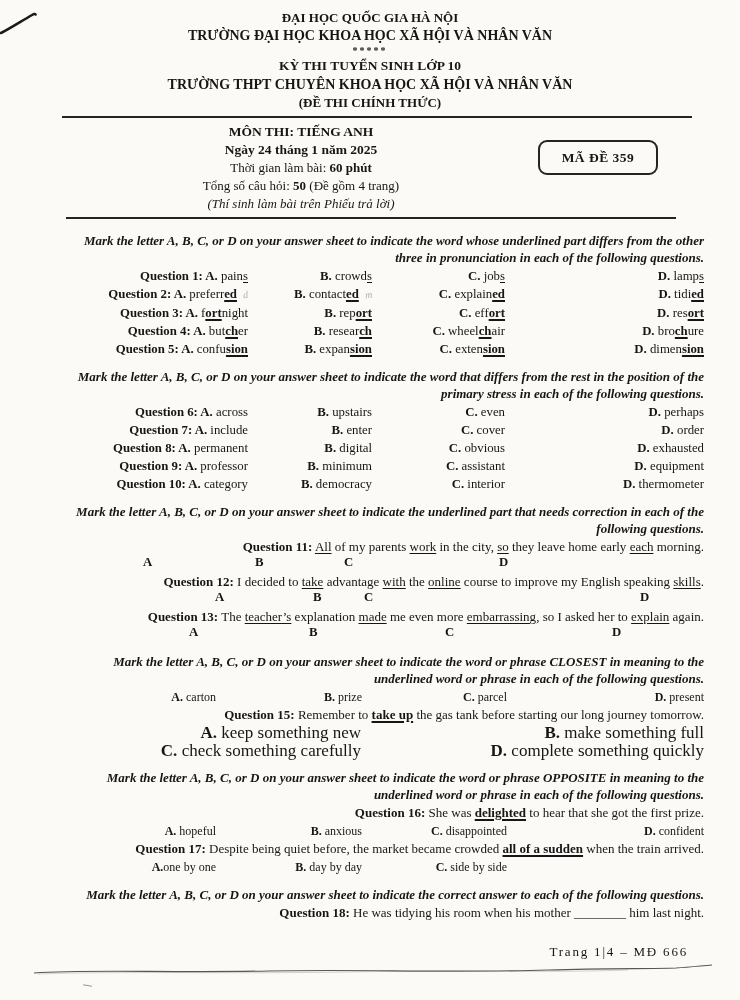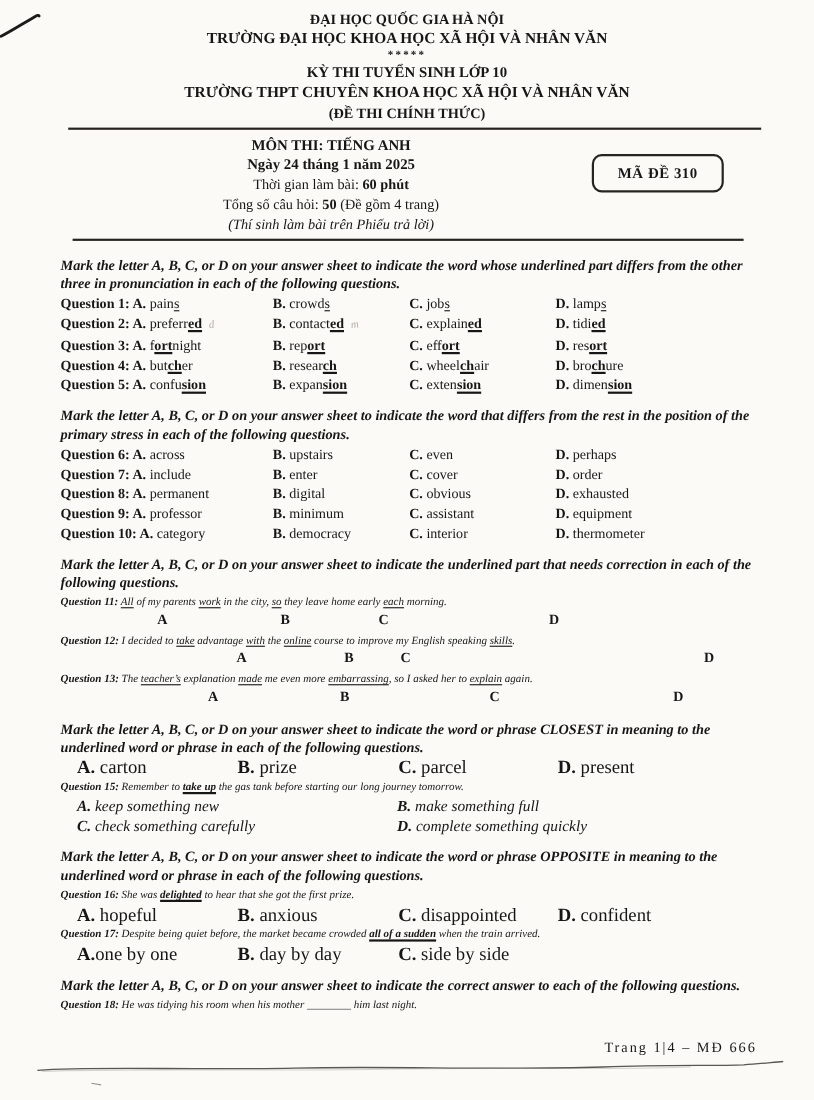--- a/index.html
+++ b/index.html
@@ -23,30 +23,30 @@
   .einfo-line{font-size:13px;line-height:18px;}
   .einfo-line.bld{font-weight:700;font-size:13.5px;}
   .einfo-line.itl{font-style:italic;}
   .code-box{
     position:absolute;top:22px;right:82px;width:116px;height:31px;
     border:2px solid #26241f;border-radius:9px;
     display:flex;align-items:center;justify-content:center;
     font-weight:700;font-size:13.5px;letter-spacing:.5px;background:#fbfaf7;
   }
   
-  main{padding:13px 36px 0 55px;}
+  main{padding:13px 36px 0 55px;text-align:right;}
   section{margin-top:10px;}
   section:first-child{margin-top:0;}
   .instr{font-weight:700;font-style:italic;font-size:13px;line-height:17px;margin:0 0 1px 0;max-width:652px;}
   .qrow{display:grid;grid-template-columns:193px 124px 133px 1fr;font-size:12.8px;line-height:18px;}
-  .qline{font-size:10px;line-height:18px;white-space:nowrap;font-style:italic;}
+  .qline{font-size:13px;line-height:18px;white-space:nowrap;}
   .lrow{position:relative;height:17px;font-size:12.8px;}
   .lrow b{position:absolute;top:-1px;}
-  .g4{padding-left:15px;display:grid;grid-template-columns:146px 146px 145px 1fr;font-size:17px;line-height:18px;}
-  .g2{padding-left:15px;display:grid;grid-template-columns:291px 1fr;font-size:14px;line-height:17.5px;font-style:italic;}
+  .g4{padding-left:15px;display:grid;grid-template-columns:146px 146px 145px 1fr;font-size:12px;line-height:18px;}
+  .g2{padding-left:15px;display:grid;grid-template-columns:291px 1fr;font-size:17px;line-height:17.5px;}
   u{text-underline-offset:2px;text-decoration-thickness:1px;}
   b u, u b{text-decoration-thickness:1.5px;}
   .pencil{color:#b4aea6;font-style:italic;font-size:10px;margin-left:6px;transform:rotate(-8deg);display:inline-block;}
   
   .page-num{position:absolute;top:944px;right:52px;font-size:13px;letter-spacing:1.8px;}
   .pen-mark{position:absolute;left:0;top:6px;}
   .scratch{position:absolute;left:28px;top:964px;}
   .speck{position:absolute;left:83px;top:985px;width:9px;border-top:1.5px solid #9a958e;transform:rotate(10deg);}
 </style>
 </head>
@@ -71,21 +71,21 @@
 
   <div class="examinfo">
     <div class="einfo-center">
       <div class="einfo-line bld">MÔN THI: TIẾNG ANH</div>
       <div class="einfo-line bld">Ngày 24 tháng 1 năm 2025</div>
       <div class="einfo-line">Thời gian làm bài: <b>60 phút</b></div>
       <div class="einfo-line">Tổng số câu hỏi: <b>50</b> (Đề gồm 4 trang)</div>
       <div class="einfo-line itl">(Thí sinh làm bài trên Phiếu trả lời)</div>
     </div>
     <div class="code-box">
-      <span>MÃ ĐỀ 310</span>
+      <span>MÃ ĐỀ 359</span>
     </div>
   </div>
 
   <div class="rule rule2"></div>
 
   <main>
 
     <section>
       <p class="instr">Mark the letter A, B, C, or D on your answer sheet to indicate the word whose underlined part differs from the other three in pronunciation in each of the following questions.</p>
       <div class="qrow">

